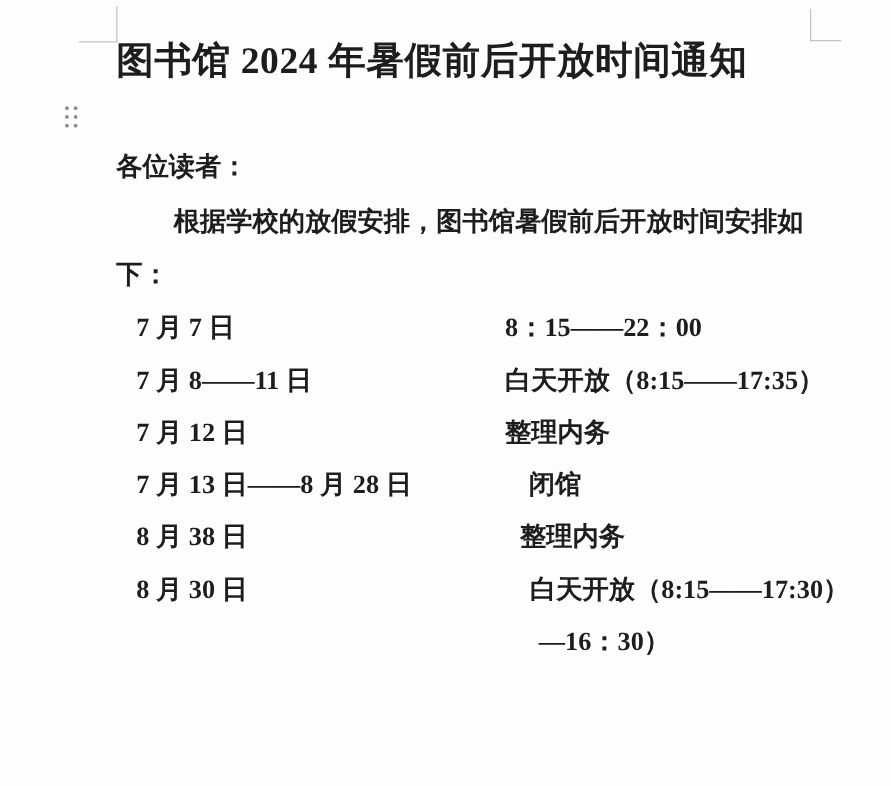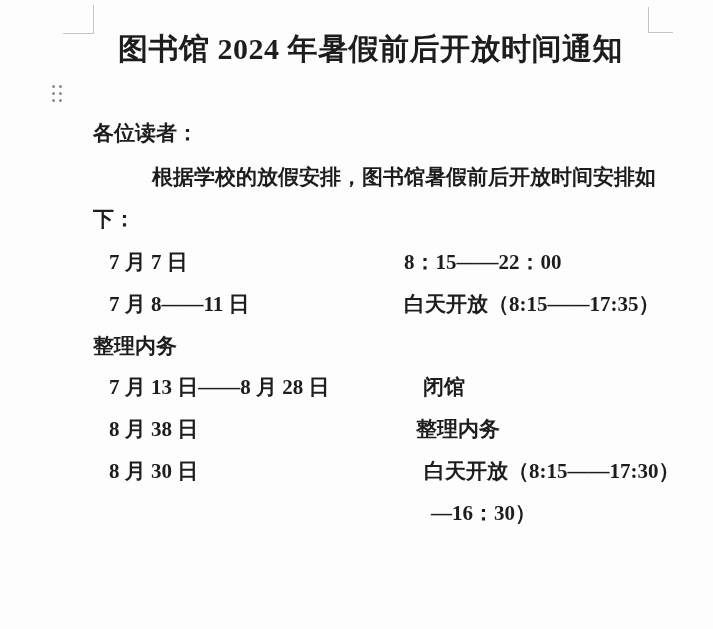--- a/index.html
+++ b/index.html
@@ -25,28 +25,28 @@
   
   .drag-dots {
     position:absolute; left:52px; top:85px;
     display:grid; grid-template-columns:repeat(2,3px); grid-auto-rows:3px;
     gap:4px 4px; cursor:move;
   }
   .drag-dots i { background:#8c8c8c; border-radius:50%; }
 
   .title {
     position:absolute; left:93px; top:27px; width:555px; margin:0;
-    text-align:center;
+    text-align:left;
     font-size:30px; line-height:44px; font-weight:700;
     letter-spacing:0.5px;
     white-space:nowrap;
   }
   .line { position:absolute; font-size:21px; line-height:24px; white-space:nowrap; }
   .greeting  { left:93px;  top:121px; }
-  .intro1    { left:152px; top:165px; }
+  .intro1    { left:139px; top:165px; }
   .intro2    { left:93px;  top:207px; }
 
   .schedule { position:absolute; left:93px; top:250px; width:600px; }
   .row { display:flex; align-items:flex-start; height:41.8px; font-size:21px; line-height:24px; }
   .row .date { flex:none; width:295px; white-space:nowrap;margin-left:16px; }
   .row .info { white-space:nowrap; }
   
   .r1 .info { margin-left:-12px; }
   .r4 .info { margin-left:19px; }
   .r5 .info { margin-left:12px; }
@@ -80,20 +80,21 @@
   <div class="schedule">
     <div class="row r0">
       <span class="date">7 月 7 日</span>
       <span class="info">8：15——22：00</span>
     </div>
     <div class="row r2">
       <span class="date">7 月 8——11 日</span>
       <span class="info">白天开放（8:15——17:35）</span>
     </div>
     <div class="row r3">
+      <span class="date">7 月 12 日</span>
       <span class="info">整理内务</span>
     </div>
     <div class="row r4">
       <span class="date">7 月 13 日——8 月 28 日</span>
       <span class="info">闭馆</span>
     </div>
     <div class="row r5">
       <span class="date">8 月 38 日</span>
       <span class="info">整理内务</span>
     </div>

